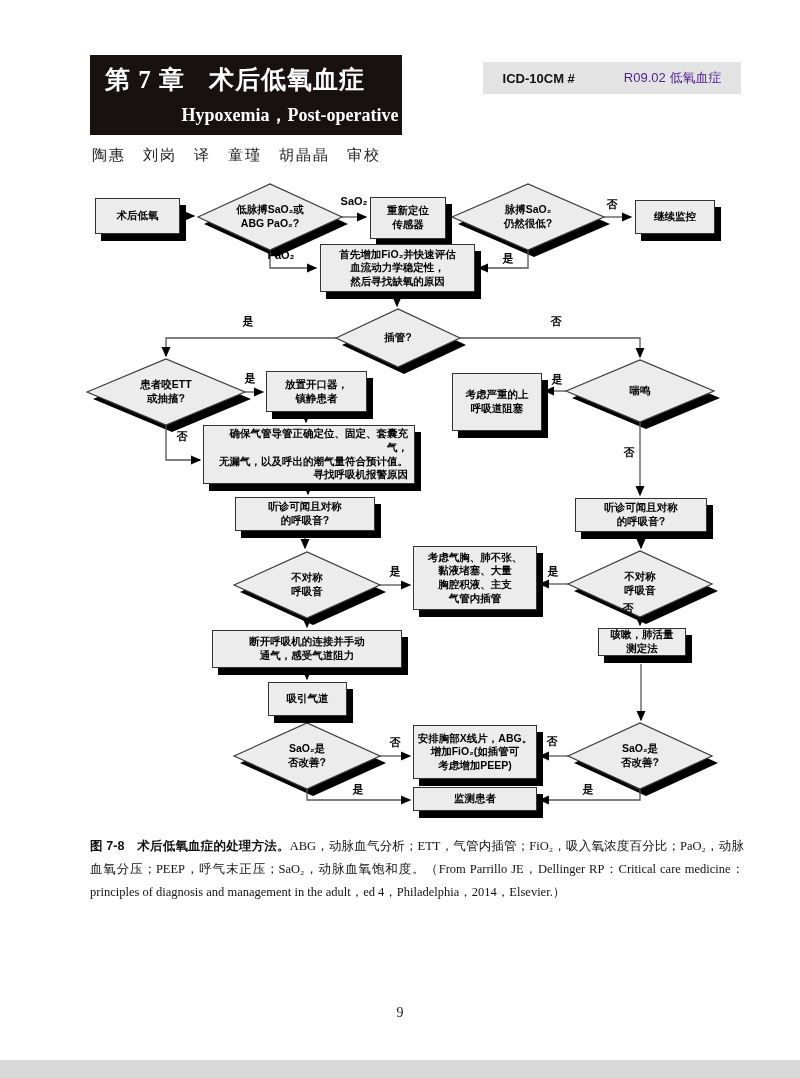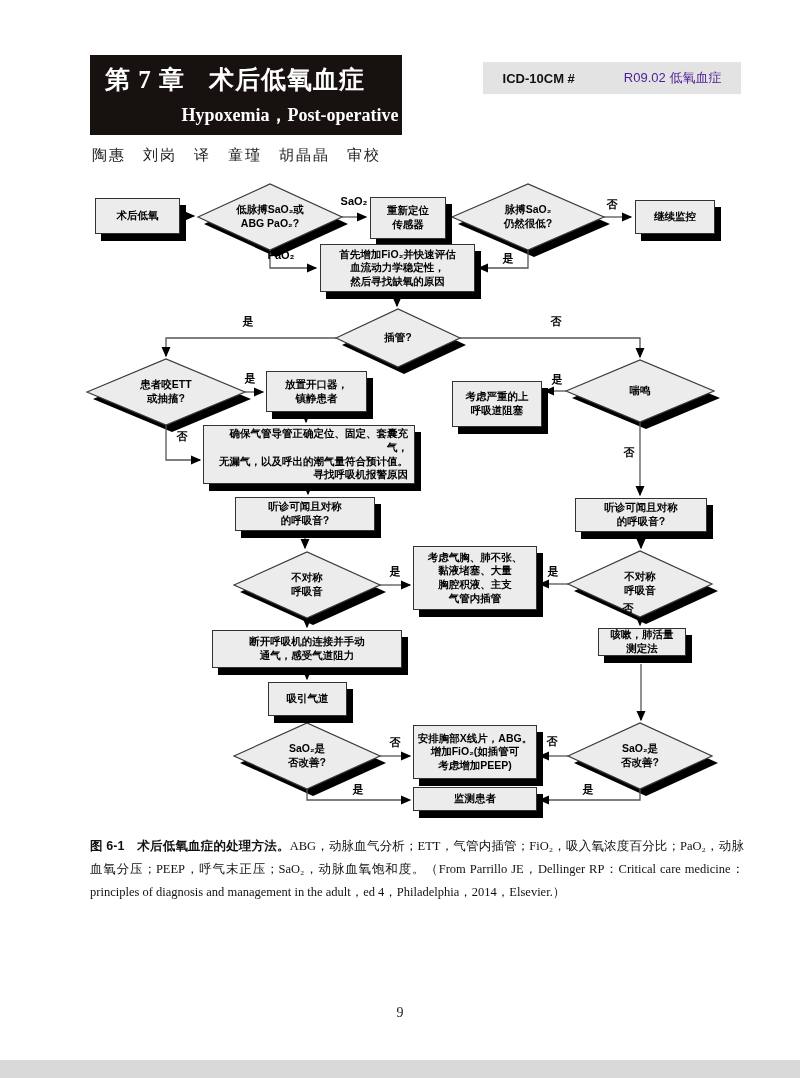--- a/index.html
+++ b/index.html
@@ -124,21 +124,21 @@
 
     <div class="rect-node" style="left:95px;top:198px;width:85px;height:36px;">术后低氧</div>
     <div class="rect-node" style="left:370px;top:197px;width:76px;height:42px;">重新定位
 传感器</div>
     <div class="rect-node" style="left:635px;top:200px;width:80px;height:34px;">继续监控</div>
     <div class="rect-node" style="left:320px;top:244px;width:155px;height:48px;">首先增加FiO₂并快速评估
 血流动力学稳定性，
 然后寻找缺氧的原因</div>
     <div class="rect-node" style="left:266px;top:371px;width:101px;height:41px;">放置开口器，
 镇静患者</div>
-    <div class="rect-node" style="left:452px;top:381px;width:90px;height:46px;">考虑严重的上
+    <div class="rect-node" style="left:452px;top:373px;width:90px;height:58px;">考虑严重的上
 呼吸道阻塞</div>
     <div class="rect-node left" style="left:203px;top:425px;width:212px;height:59px;">确保气管导管正确定位、固定、套囊充气，
 无漏气，以及呼出的潮气量符合预计值。
 寻找呼吸机报警原因</div>
     <div class="rect-node" style="left:235px;top:497px;width:140px;height:34px;">听诊可闻且对称
 的呼吸音?</div>
     <div class="rect-node" style="left:575px;top:498px;width:132px;height:34px;">听诊可闻且对称
 的呼吸音?</div>
     <div class="rect-node" style="left:413px;top:546px;width:124px;height:64px;">考虑气胸、肺不张、
 黏液堵塞、大量
@@ -183,17 +183,17 @@
     <div class="edge-label" style="left:617px;top:445px;width:24px;">否</div>
     <div class="edge-label" style="left:383px;top:564px;width:24px;">是</div>
     <div class="edge-label" style="left:541px;top:564px;width:24px;">是</div>
     <div class="edge-label" style="left:616px;top:601px;width:24px;">否</div>
     <div class="edge-label" style="left:383px;top:735px;width:24px;">否</div>
     <div class="edge-label" style="left:540px;top:734px;width:24px;">否</div>
     <div class="edge-label" style="left:346px;top:782px;width:24px;">是</div>
     <div class="edge-label" style="left:576px;top:782px;width:24px;">是</div>
   </div>
 
-  <p class="caption"><span class="lead">图 6-1　术后低氧血症的处理方法。</span><span>ABG，动脉血气分析；ETT，气管内插管；FiO₂，吸入氧浓度百分比；PaO₂，动脉血氧分压；PEEP，呼气末正压；SaO₂，动脉血氧饱和度。（From Parrillo JE，Dellinger RP：Critical care medicine：principles of diagnosis and management in the adult，ed 4，Philadelphia，2014，Elsevier.）</span></p>
+  <p class="caption"><span class="lead">图 7-8　术后低氧血症的处理方法。</span><span>ABG，动脉血气分析；ETT，气管内插管；FiO₂，吸入氧浓度百分比；PaO₂，动脉血氧分压；PEEP，呼气末正压；SaO₂，动脉血氧饱和度。（From Parrillo JE，Dellinger RP：Critical care medicine：principles of diagnosis and management in the adult，ed 4，Philadelphia，2014，Elsevier.）</span></p>
 
   <div class="page-number">9</div>
   <div class="footer-bar"></div>
 </div>
 
 </body></html>

